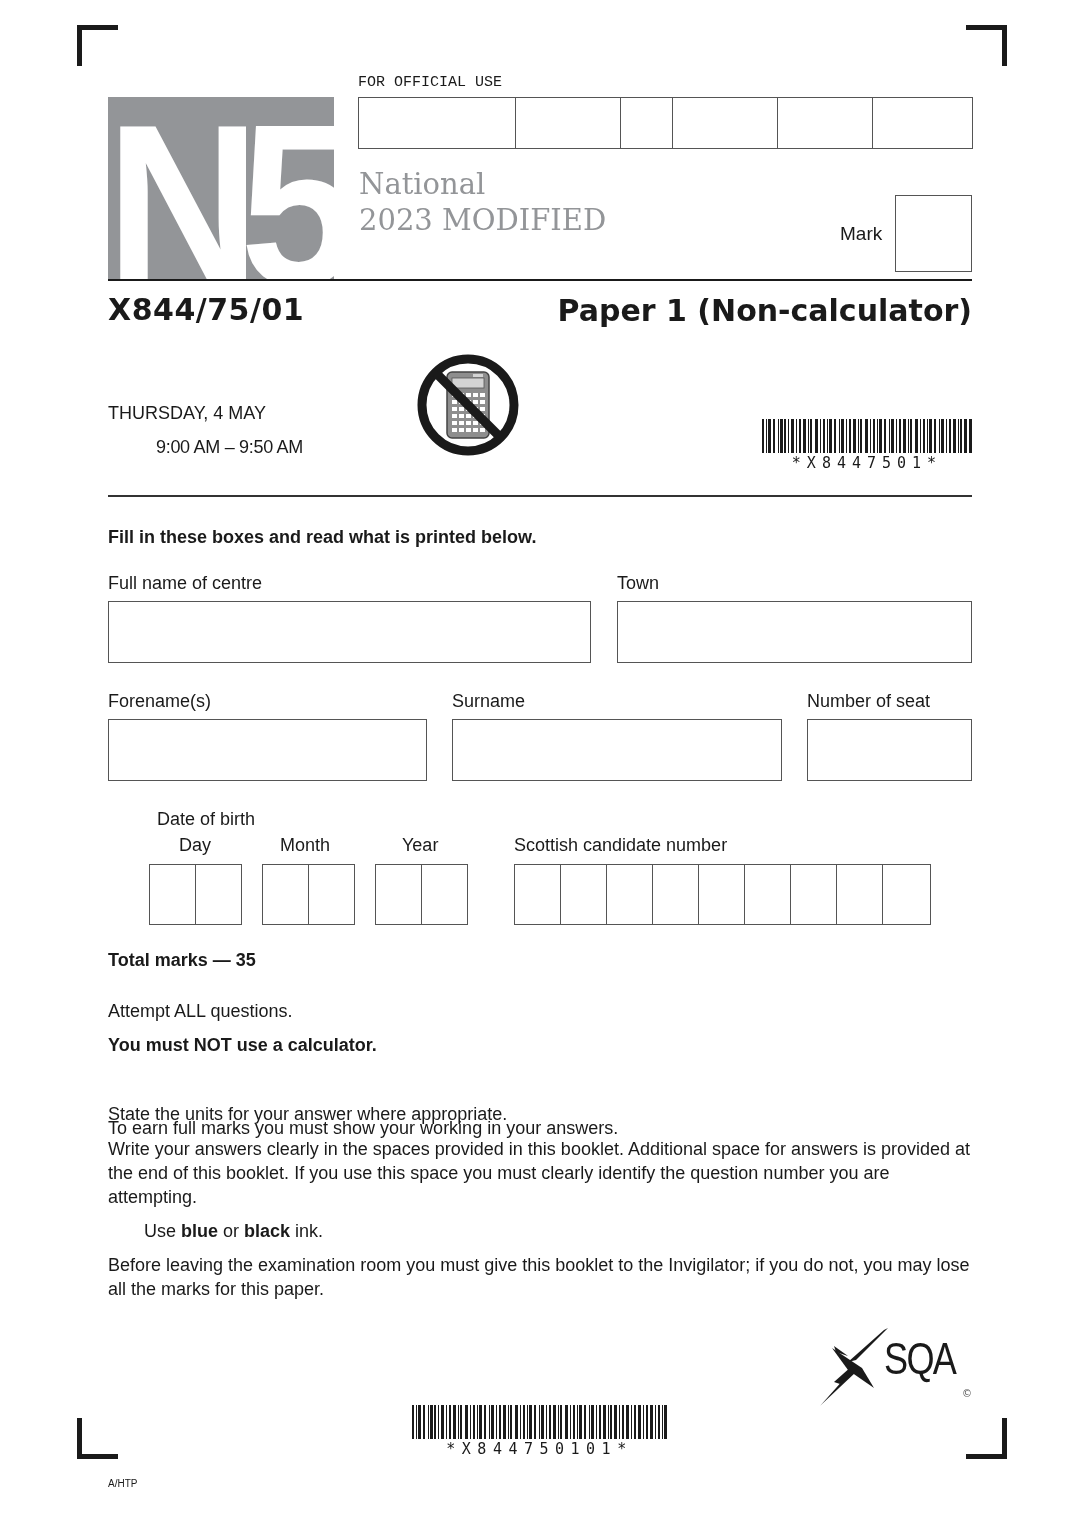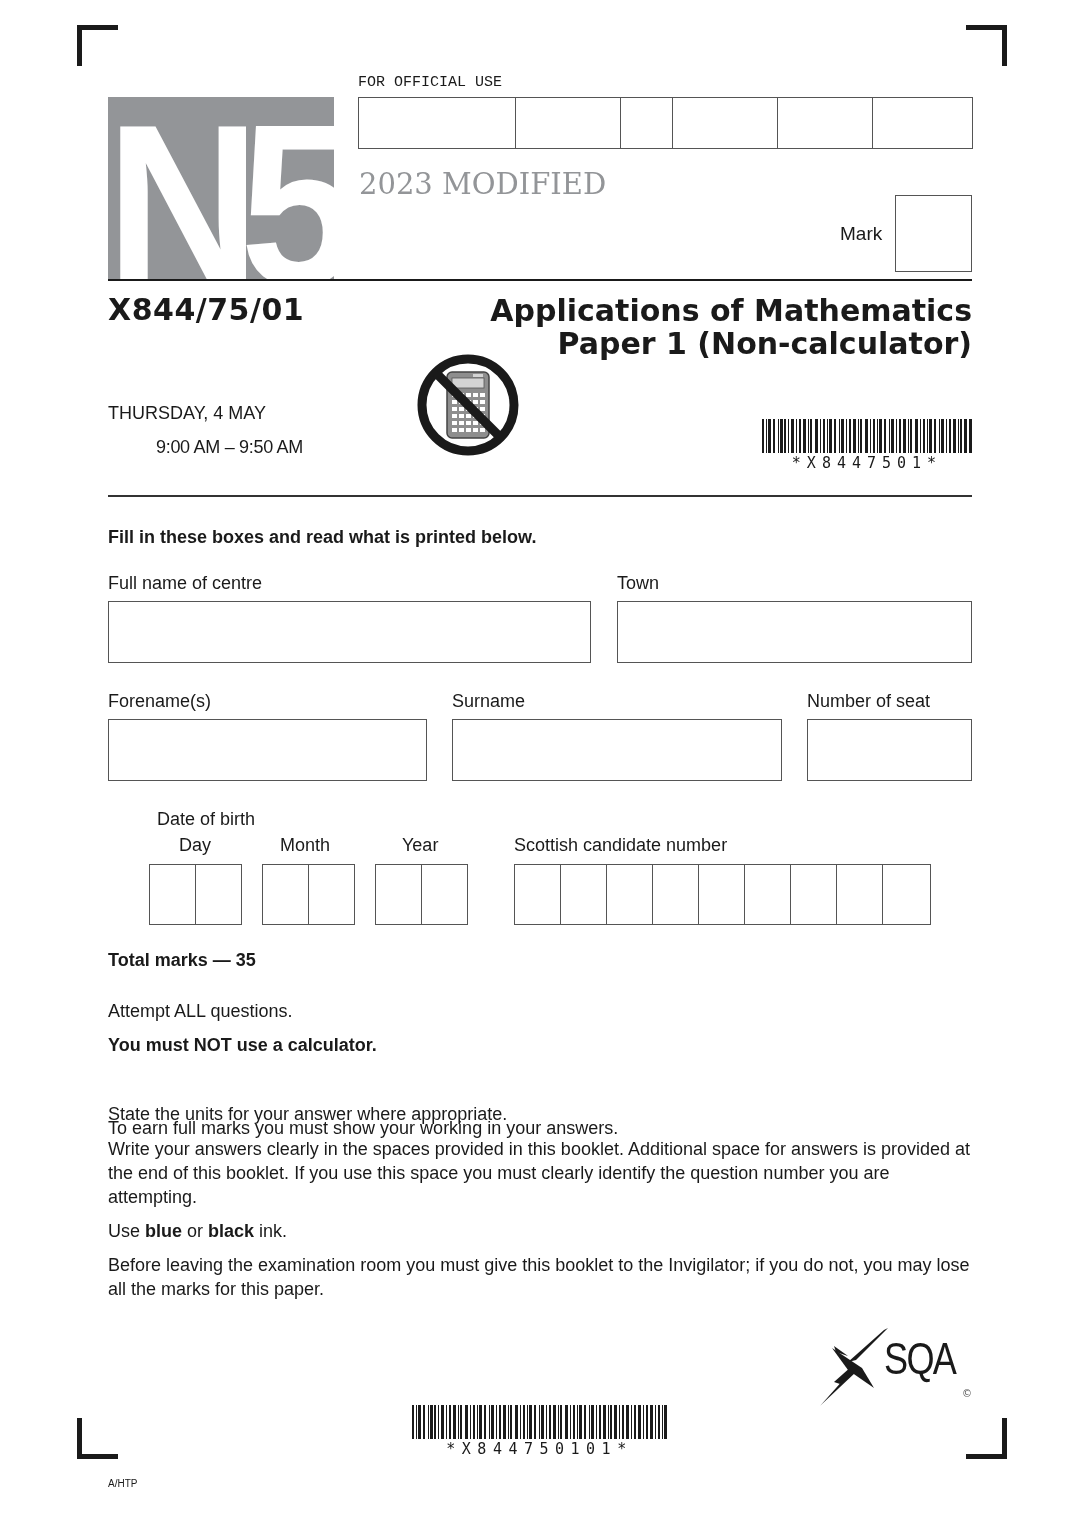--- a/index.html
+++ b/index.html
@@ -77,29 +77,29 @@
 <div class="abs official-row">
   <div class="cell" style="width:157px"></div>
   <div class="cell" style="width:105px"></div>
   <div class="cell" style="width:52px"></div>
   <div class="cell" style="width:105px"></div>
   <div class="cell" style="width:95px"></div>
   <div class="cell" style="width:99px"></div>
 </div>
 
 <div class="abs nq">
+  <div>National</div>
   <div>2023 MODIFIED</div>
 </div>
 
 <div class="abs mark-label">Mark</div>
 <div class="abs mark-box"></div>
 
 <div class="abs code">X844/75/01</div>
 <div class="abs subject">
-  <div>Applications of Mathematics</div>
   <div>Paper 1 (Non-calculator)</div>
 </div>
 
 <div class="abs date">THURSDAY, 4 MAY</div>
 <div class="abs time">9:00 AM – 9:50 AM</div>
 
 <svg class="abs no-calc" viewBox="0 0 106 106">
   <rect x="32" y="20" width="42" height="66" rx="5" fill="#8e8e8e" stroke="#444" stroke-width="1.5"></rect>
   <rect x="37" y="26" width="32" height="10" fill="#d4d4d4" stroke="#555" stroke-width="0.8"></rect>
   <rect x="58" y="22" width="10" height="3" fill="#d4d4d4"></rect>
@@ -250,21 +250,21 @@
   <div class="c"></div>
 </div>
 
 <div class="abs total">Total marks — 35</div>
 
 <div class="abs instr" style="top:999px;">Attempt ALL questions.</div>
 <div class="abs instr" style="top:1033px; font-weight:bold;">You must NOT use a calculator.</div>
 <div class="abs instr" style="top:1068px;margin-top:48px;">To earn full marks you must show your working in your answers.</div>
 <div class="abs instr" style="top:1102px;">State the units for your answer where appropriate.</div>
 <div class="abs instr" style="top:1137px;">Write your answers clearly in the spaces provided in this booklet. Additional space for answers is provided at the end of this booklet. If you use this space you must clearly identify the question number you are attempting.</div>
-<div class="abs instr" style="top:1219px;"><span>Use </span><b>blue</b><span> or </span><b>black</b><span> ink.</span></div>
+<div class="abs instr" style="top:1219px;margin-left:36px;"><span>Use </span><b>blue</b><span> or </span><b>black</b><span> ink.</span></div>
 <div class="abs instr" style="top:1253px;">Before leaving the examination room you must give this booklet to the Invigilator; if you do not, you may lose all the marks for this paper.</div>
 
 <div class="abs sqa">
   <svg width="70" height="80" viewBox="0 0 70 80" style="position:absolute; left:0; top:0;">
     <path d="M70 2 L38 34 L30 36 L66 4 Z" fill="#1a1a1a"></path>
     <path d="M2 80 L34 44 L38 46 L4 78 Z" fill="#1a1a1a"></path>
     <path d="M14 22 L44 42 L56 62 L30 44 Z" fill="#1a1a1a"></path>
     <path d="M16 20 L30 30 L18 26 Z" fill="#1a1a1a"></path>
     <path d="M16 56 L34 40 L40 42 L22 58 Z" fill="#1a1a1a"></path>
   </svg>

